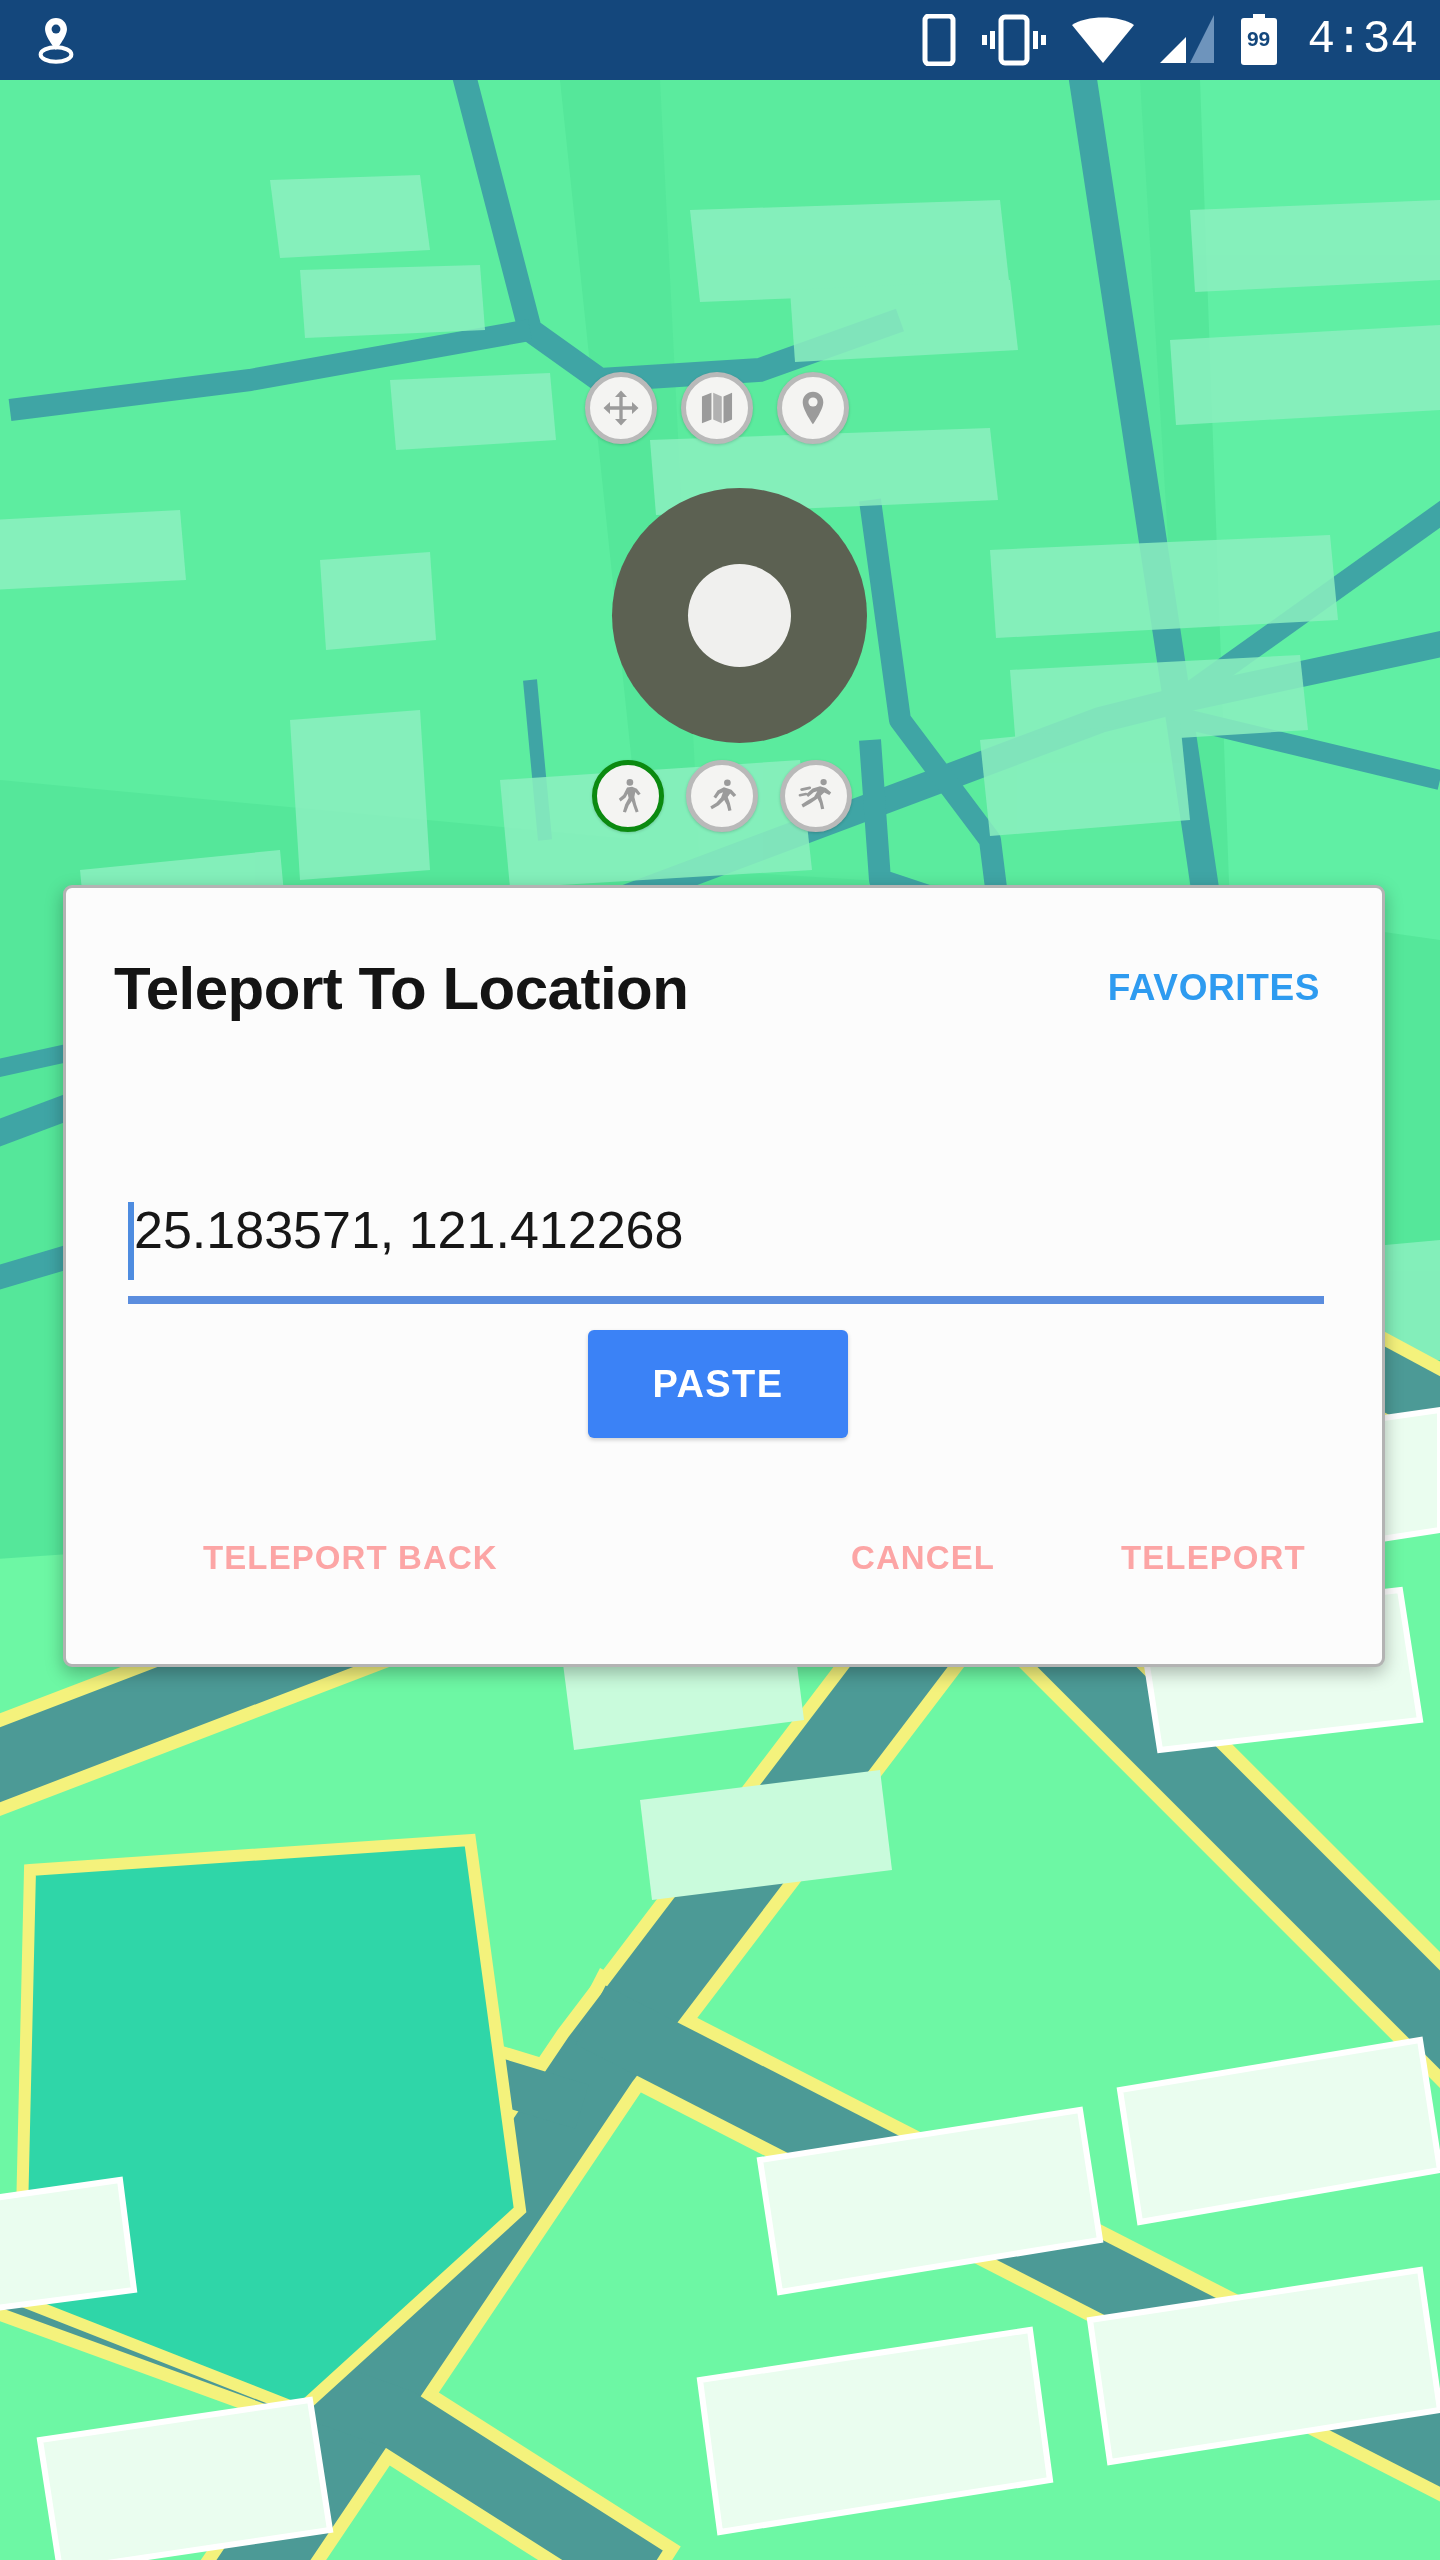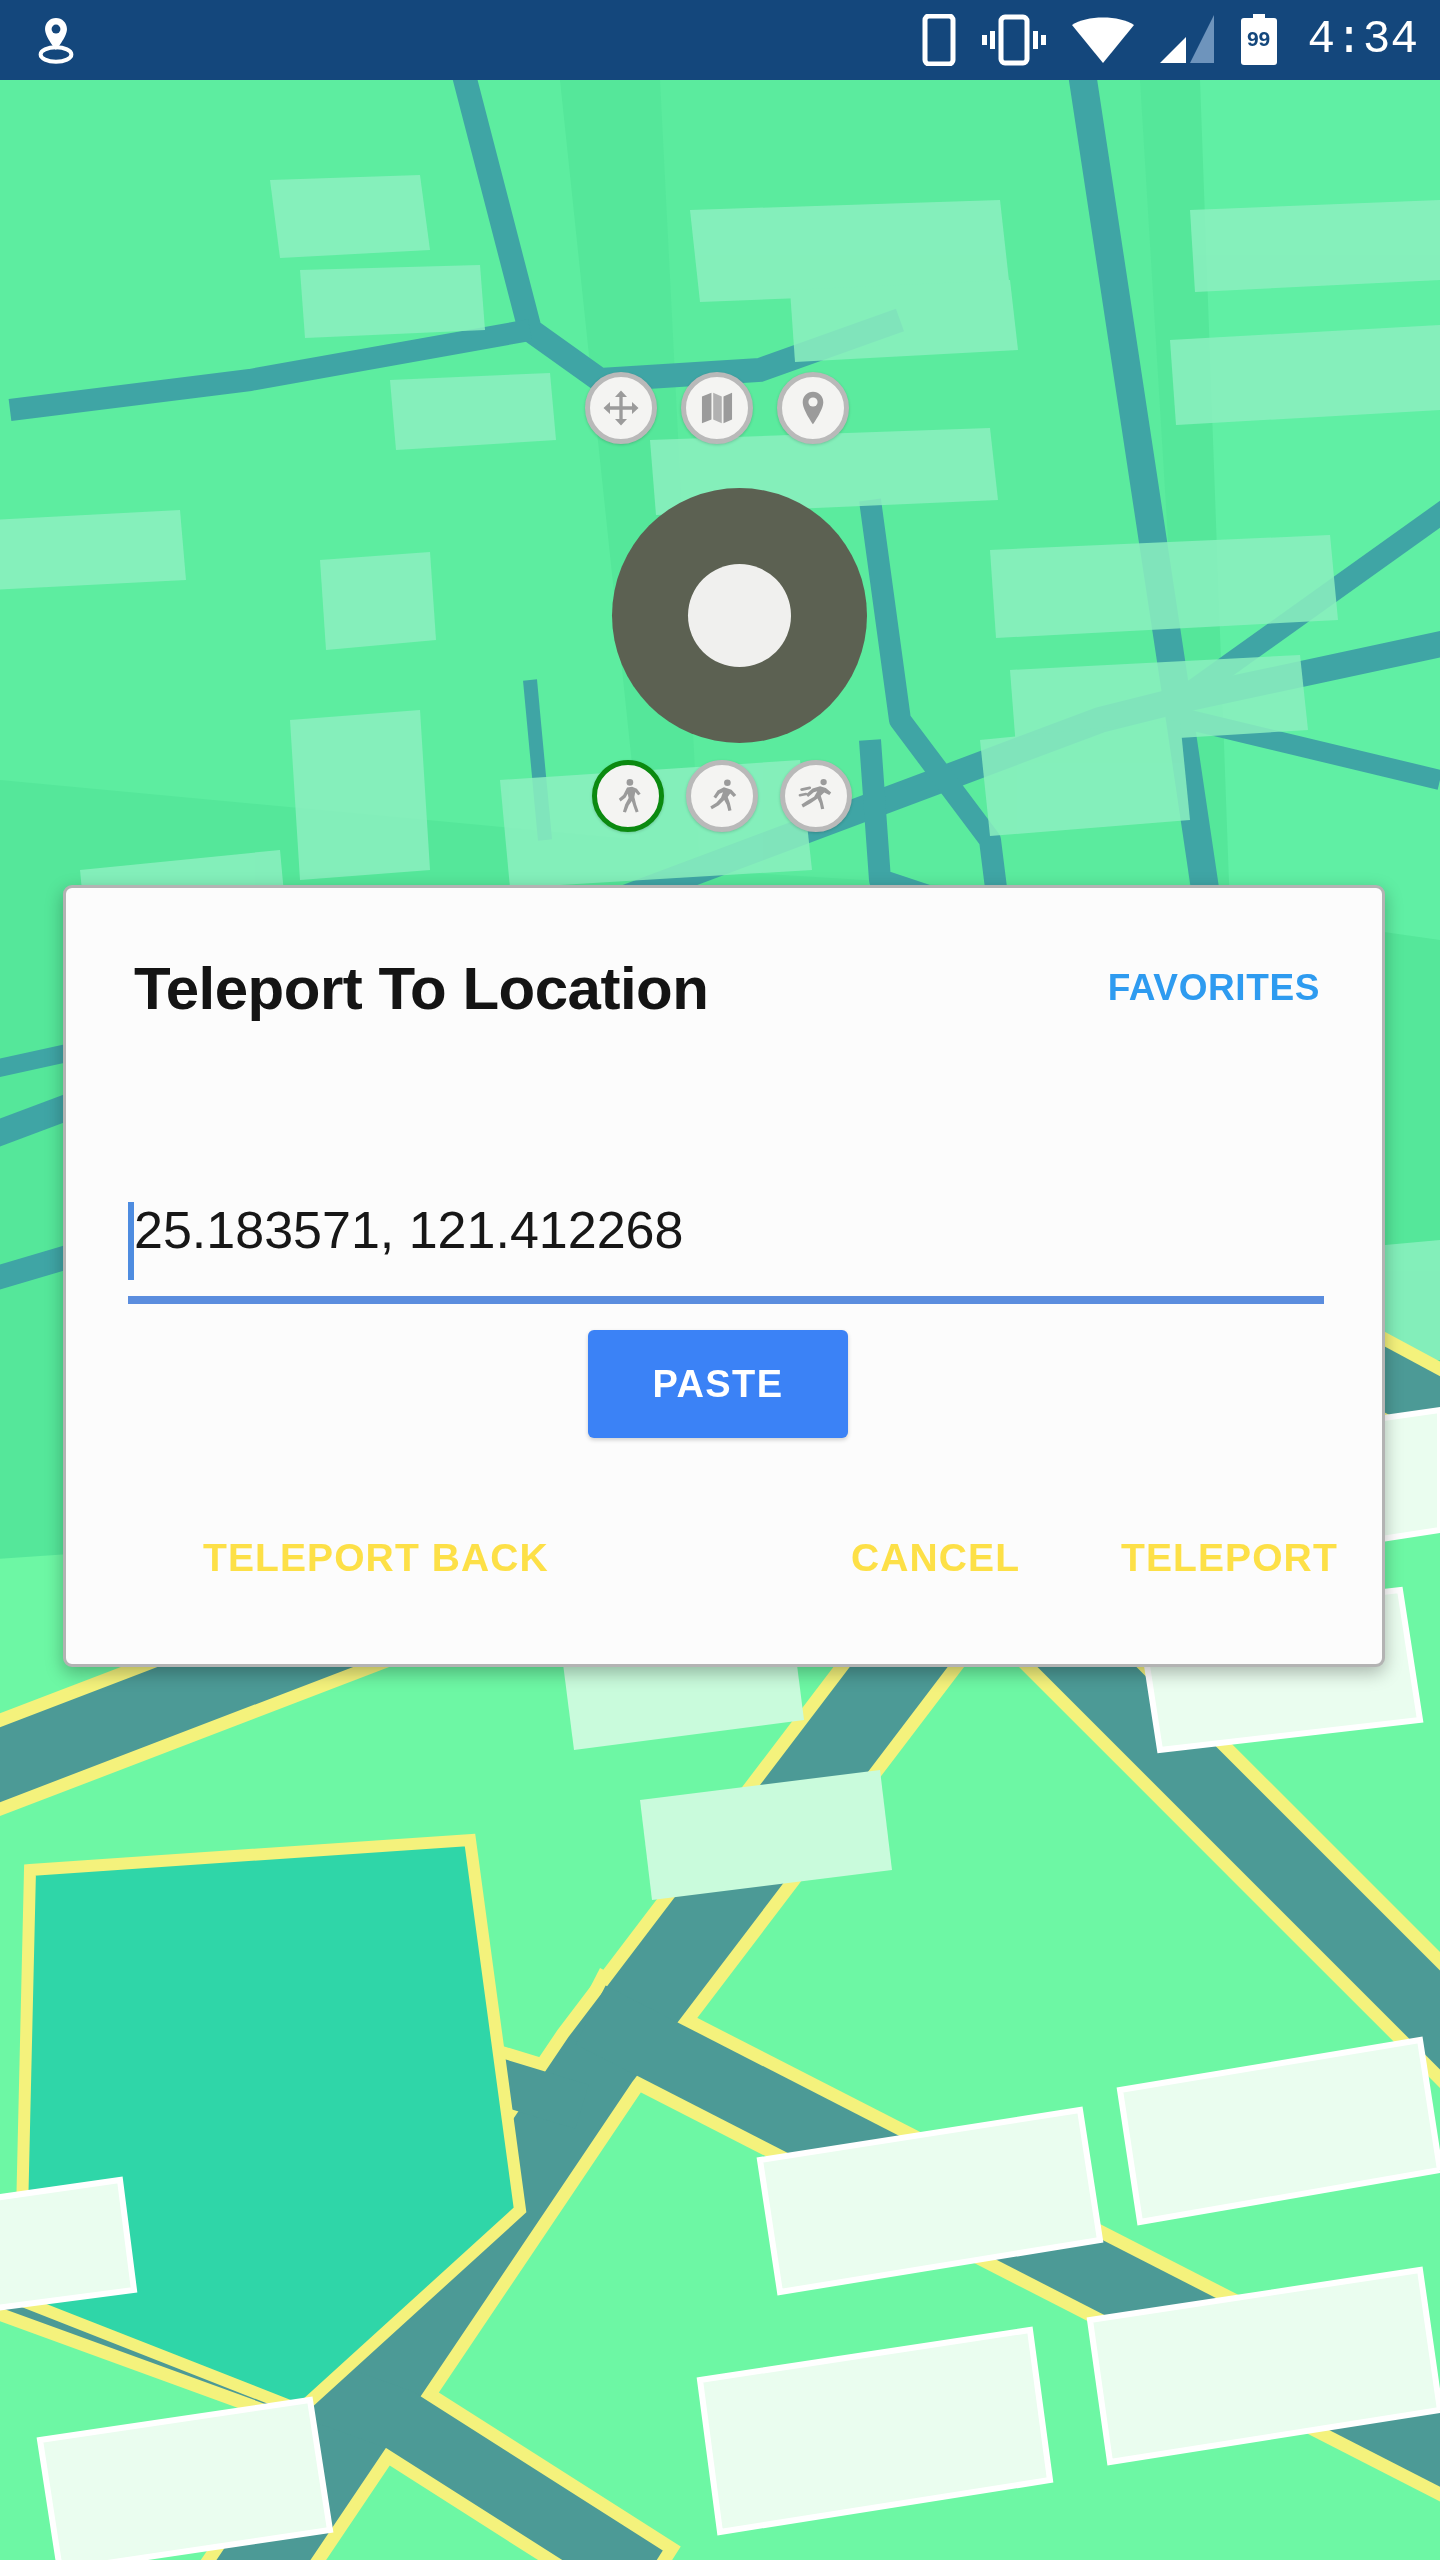--- a/index.html
+++ b/index.html
@@ -105,21 +105,20 @@
     position:absolute; left:0; top:0; width:100%;
     height:200px;
     display:flex; align-items:center; justify-content:space-between;
     padding:0 48px 0 48px;
   }
   .dlg-title {
     color:#141414;
     font-size:60px;
     font-weight:bold;
     letter-spacing:-0.5px;
-    margin-left:20px;
   }
   .dlg-favorites {
     color:#2E9BF0;
     font-size:37px;
     font-weight:bold;
     letter-spacing:0.6px;
     padding:10px 14px;
   }
   .field-label {
     position:absolute;
@@ -177,22 +176,22 @@
     position:absolute;
     left:63px; top:1508px;
     width:1322px; height:120px;
     z-index:31;
   }
   .act-btn {
     position:absolute;
     top:0;
     height:100px;
     line-height:100px;
-    color:#fde047;
-    font-size:39px;
+    color:#fca5a5;
+    font-size:33px;
     font-weight:bold;
     letter-spacing:1.1px;
     padding:0 12px;
     background:none; border:none;
     cursor:pointer;
     font-family:"Liberation Sans", sans-serif;
   }
   #act-teleport-back { left:128px; }
   #act-cancel       { left:776px; }
   #act-teleport     { left:1046px; }

